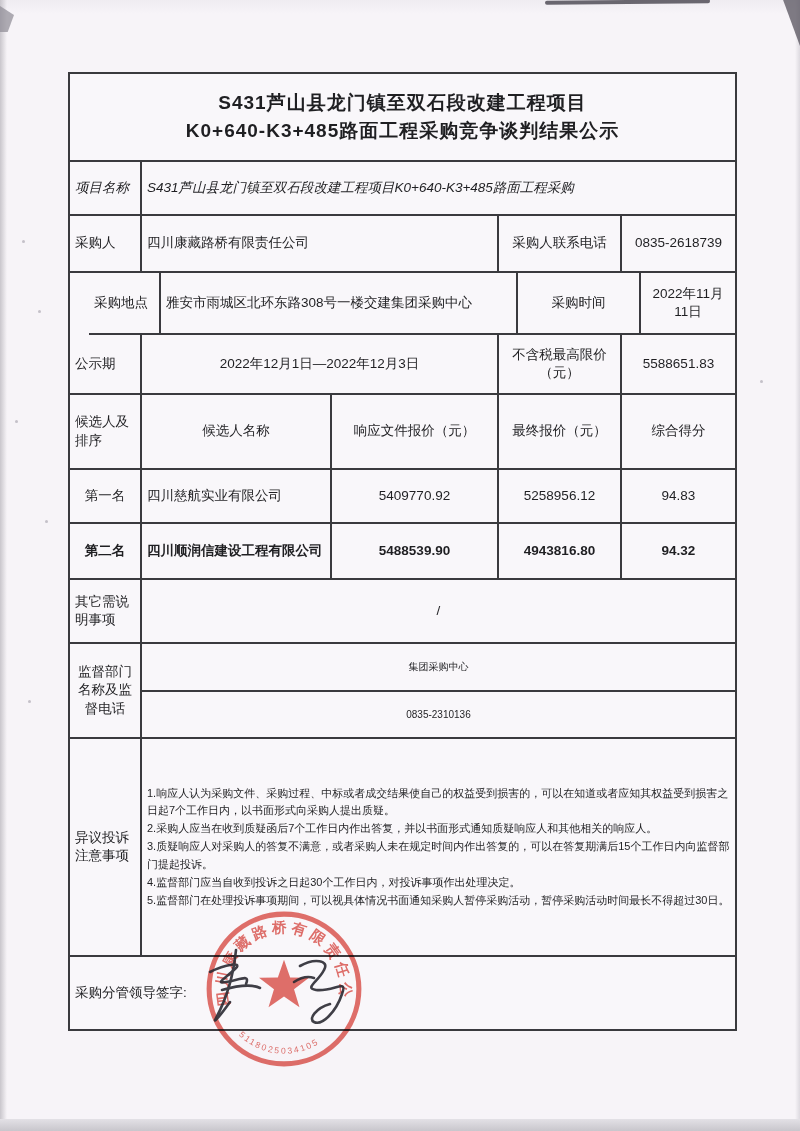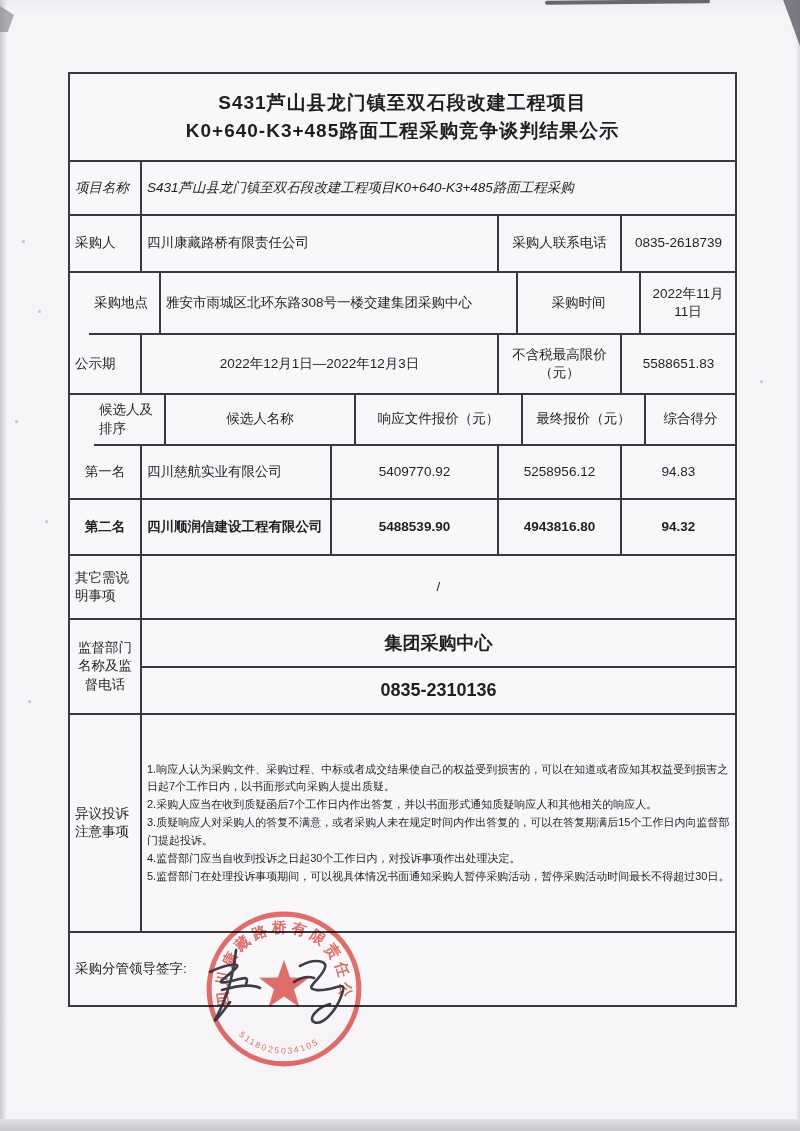--- a/index.html
+++ b/index.html
@@ -61,30 +61,30 @@
     height: 88px; display: flex; flex-direction: column;
     align-items: center; justify-content: center;
     border-bottom: 2px solid #3a3a3e;
   }
   .title-line { font-size: 19px; font-weight: bold; letter-spacing: 1px; line-height: 1.45; }
 
   .h-project { height: 54px; font-style: italic; }
   .h-purchaser { height: 57px; }
   .h-location { height: 62px; margin-left: 19px; }
   .h-publicity { height: 60px; }
-  .h-candhead { height: 51px; margin-left: 24px; }
+  .h-candhead { height: 75px; }
   .h-rank1 { height: 54px; }
   .h-rank2 { height: 56px; font-weight: bold; }
   .h-other { height: 64px; }
   .h-supervision { height: 95px; }
   .h-complaint { height: 218px; }
   .h-signature { height: 72px; }
 
   .sup-right { flex: 1; display: flex; flex-direction: column; }
-  .sup-sub { flex: 1; display: flex; align-items: center; justify-content: center; font-size: 18px; font-weight: bold; }
+  .sup-sub { flex: 1; display: flex; align-items: center; justify-content: center; font-size: 10px; }
   .sup-sub:first-child { border-bottom: 2px solid #3a3a3e; }
 
   .complaint-text {
     align-items: center;
   }
   .complaint-text .lines { font-size: 11px; line-height: 1.62; text-align: left; }
 
   .sig-row { display: flex; align-items: center; padding: 3px 5px; height: 100%; }
   .sig-label { font-size: 13.5px; }
 

